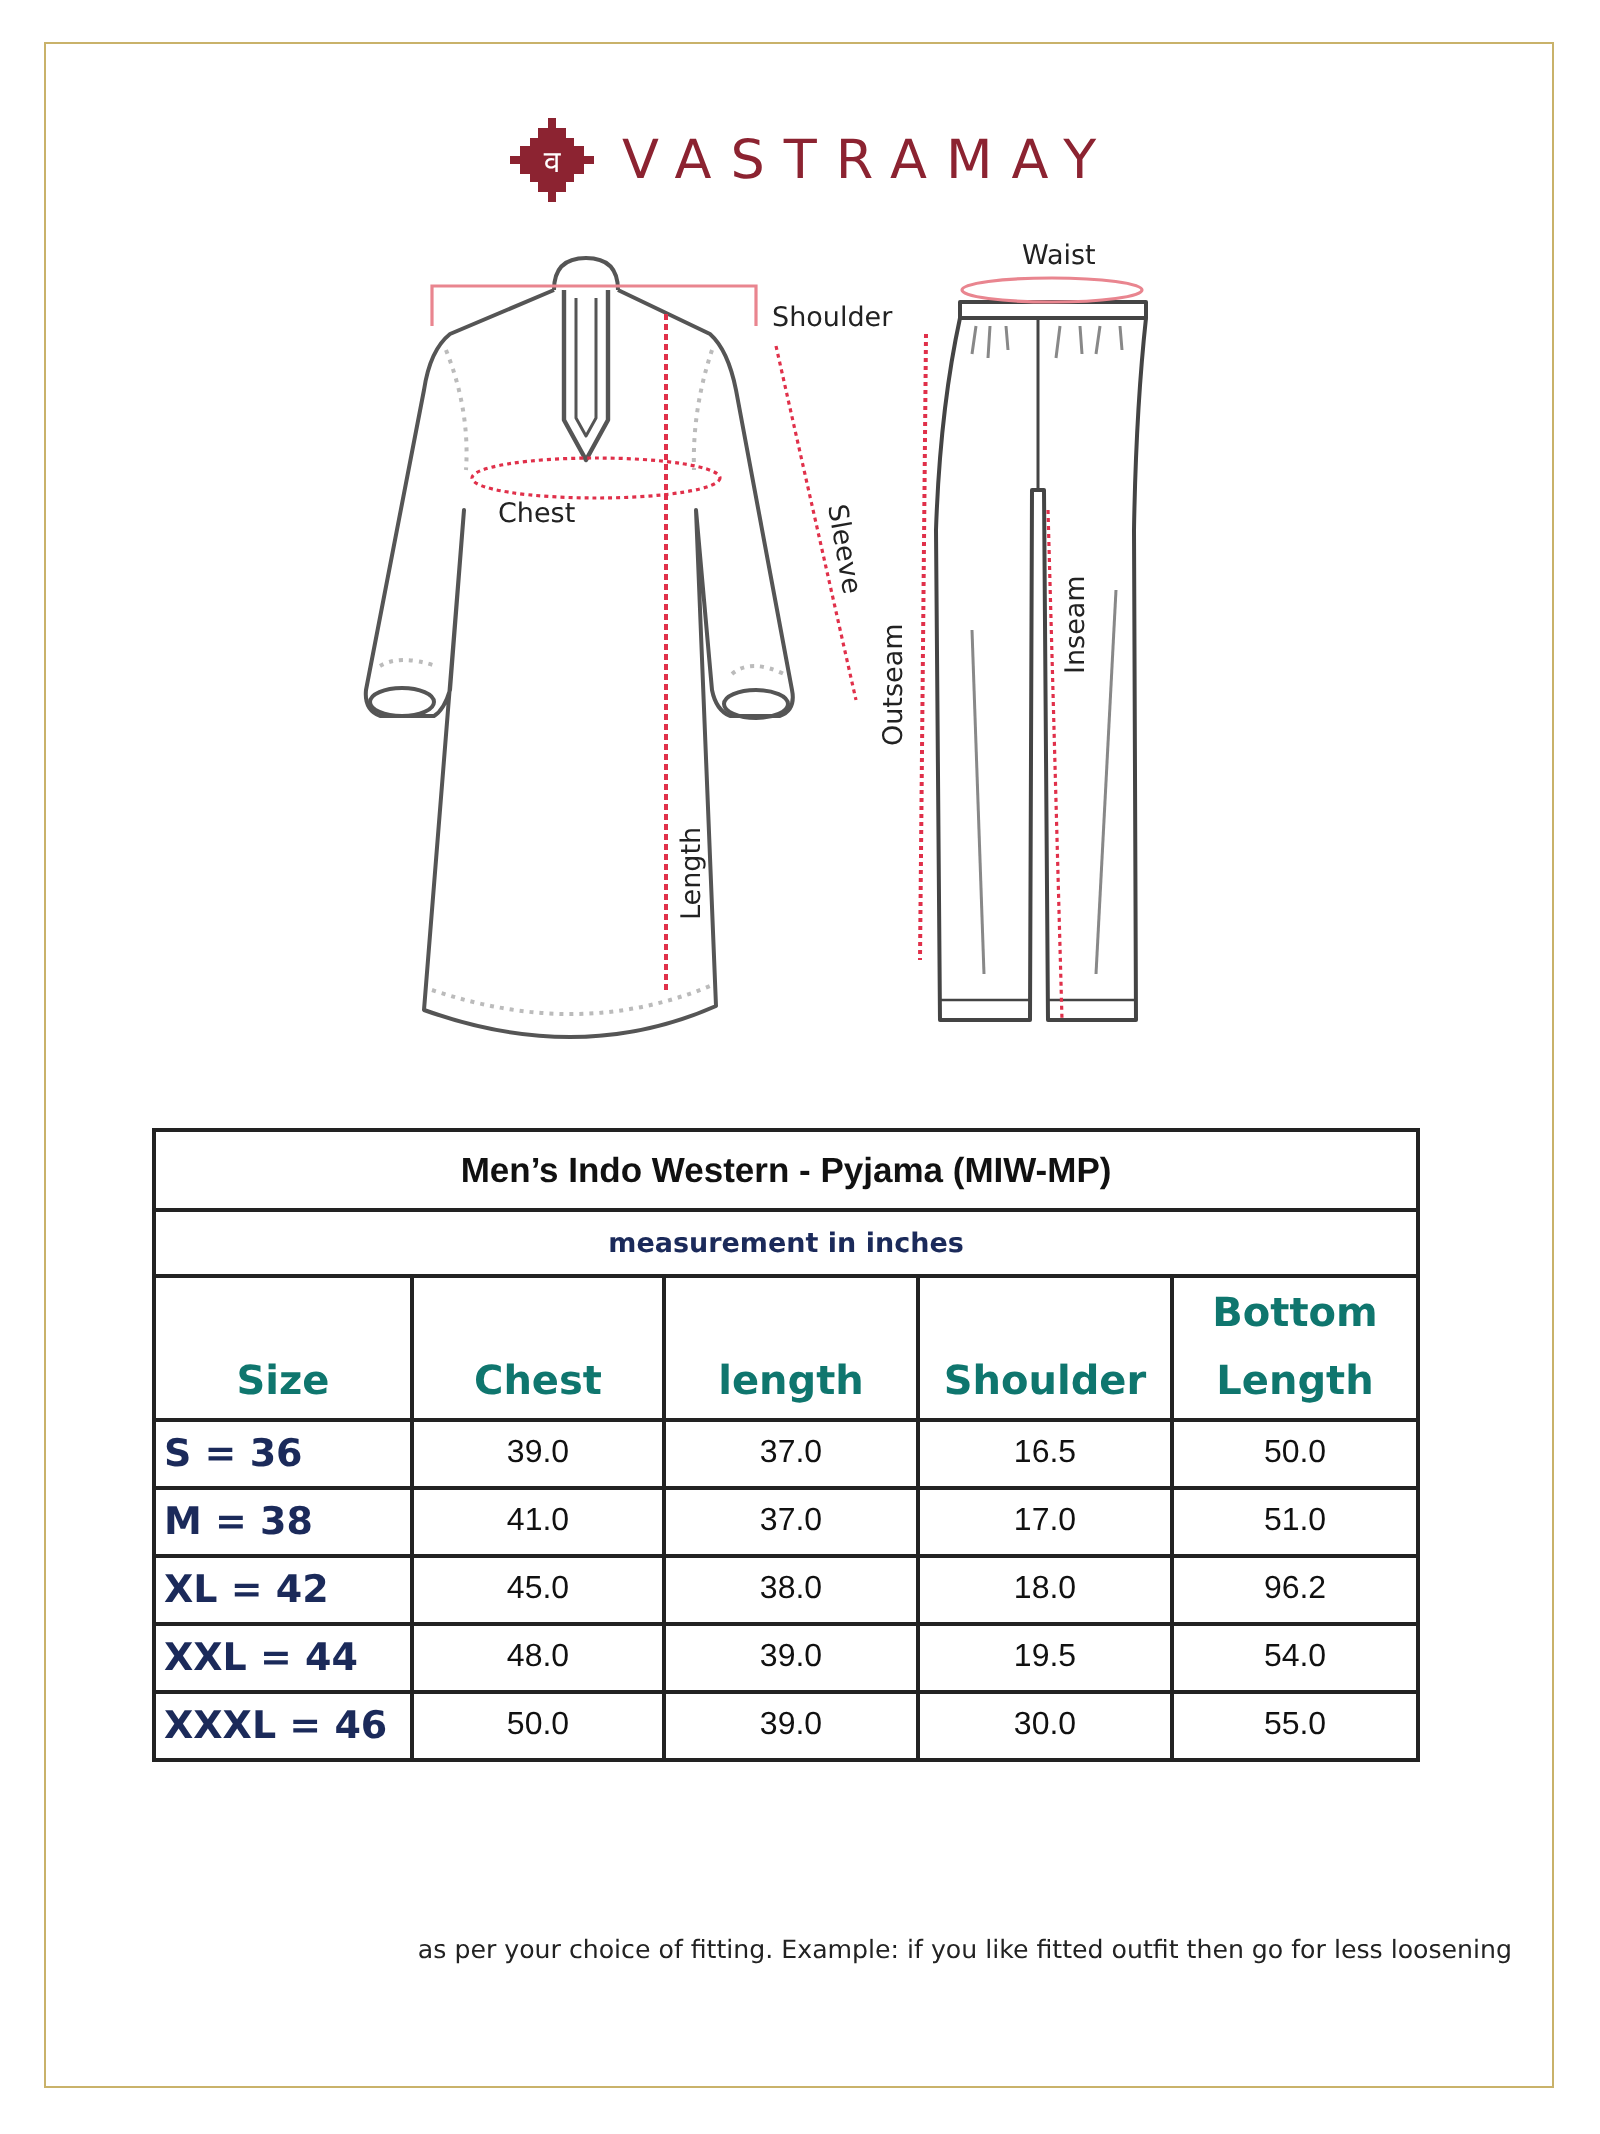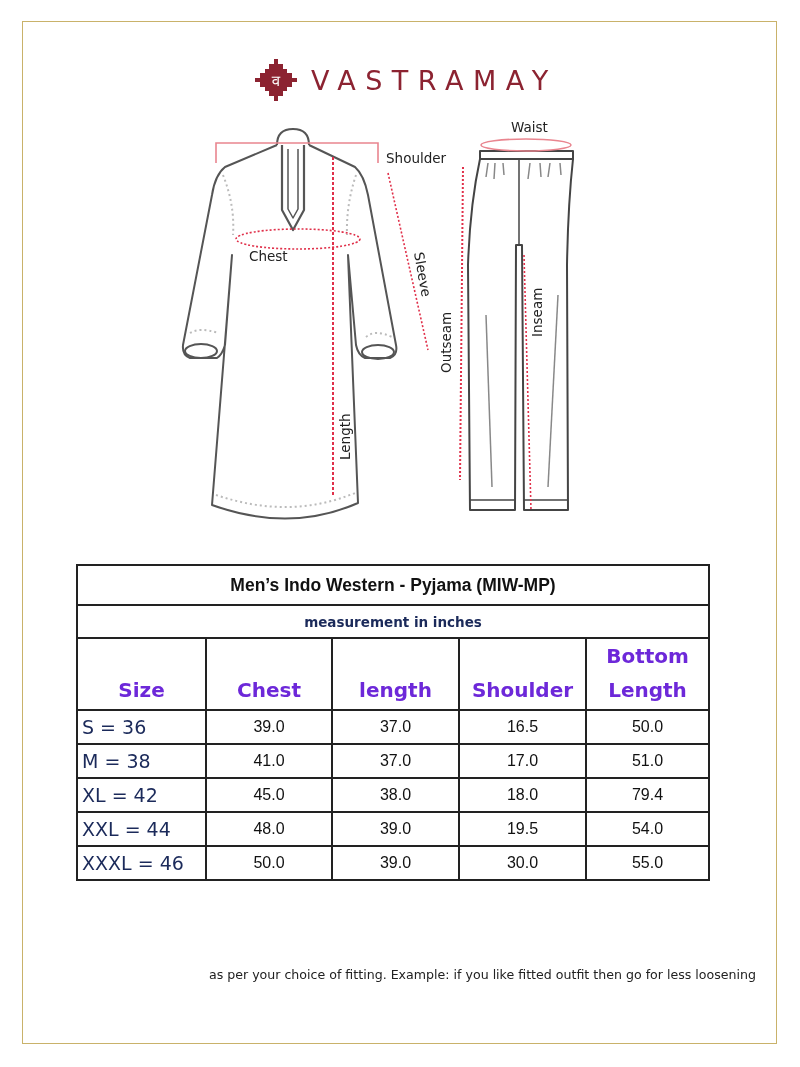--- a/index.html
+++ b/index.html
@@ -7,22 +7,22 @@
   .frame{position:absolute;left:22px;top:21px;width:755px;height:1023px;border:1.5px solid #c9b26a;box-sizing:border-box;}
   .logo{position:absolute;left:255px;top:58px;height:44px;display:flex;align-items:center;}
   .logo-icon{width:42px;height:42px;}
   .brand{margin-left:14px;font-family:"DejaVu Sans",sans-serif;font-size:27px;letter-spacing:9.5px;color:#8c2331;font-weight:400;}
   .diagram{position:absolute;left:170px;top:115px;width:470px;height:420px;}
   .lbl{font-family:"DejaVu Sans",sans-serif;font-size:13.5px;fill:#222;}
   table.size-table{position:absolute;left:76px;top:564px;width:632px;border-collapse:collapse;border:2px solid #222;table-layout:fixed;}
   table.size-table td,table.size-table th{border:2px solid #222;padding:0;text-align:center;}
   .title-cell{height:38px;font-family:"Liberation Sans",sans-serif;font-weight:bold;font-size:17.5px;color:#111;}
   .sub-cell{height:31px;font-family:"DejaVu Sans",sans-serif;font-weight:bold;font-size:13.5px;color:#1b2a5a;}
-  .hdr{height:68px;vertical-align:bottom;font-family:"DejaVu Sans",sans-serif;font-weight:bold;font-size:20px;color:#6d28d9;line-height:34px;padding-bottom:2px !important;}
-  .sz{text-align:left !important;padding-left:4px !important;font-family:"DejaVu Sans",sans-serif;font-weight:normal;font-size:19px;color:#1b2a5a;height:32px;border-radius:11px;}
+  .hdr{height:68px;vertical-align:bottom;font-family:"DejaVu Sans",sans-serif;font-weight:bold;font-size:20px;color:#0f766e;line-height:34px;padding-bottom:2px !important;}
+  .sz{text-align:left !important;padding-left:4px !important;font-family:"DejaVu Sans",sans-serif;font-weight:bold;font-size:19px;color:#1b2a5a;height:32px;border-radius:11px;}
   .val{font-family:"Liberation Sans",sans-serif;font-size:16px;color:#111;height:32px;}
   .note{position:absolute;left:36px;top:962px;width:720px;font-family:"DejaVu Sans",sans-serif;font-size:12.6px;color:#222;line-height:25px;text-align:right;}
   .note span{display:block;}
 </style>
 </head>
 <body>
 
 <div class="frame"></div>
 
 <div class="logo">
@@ -128,21 +128,21 @@
     <td class="val">41.0</td>
     <td class="val">37.0</td>
     <td class="val">17.0</td>
     <td class="val">51.0</td>
   </tr>
   <tr>
     <td class="sz">XL = 42</td>
     <td class="val">45.0</td>
     <td class="val">38.0</td>
     <td class="val">18.0</td>
-    <td class="val">79.4</td>
+    <td class="val">96.2</td>
   </tr>
   <tr>
     <td class="sz">XXL = 44</td>
     <td class="val">48.0</td>
     <td class="val">39.0</td>
     <td class="val">19.5</td>
     <td class="val">54.0</td>
   </tr>
   <tr>
     <td class="sz">XXXL = 46</td>

